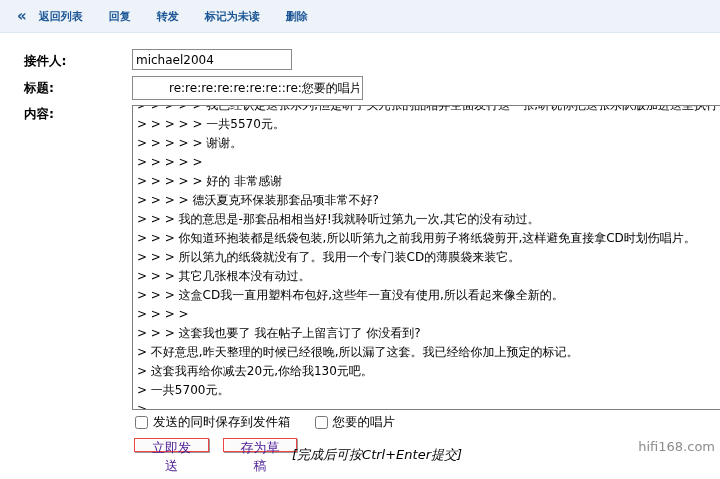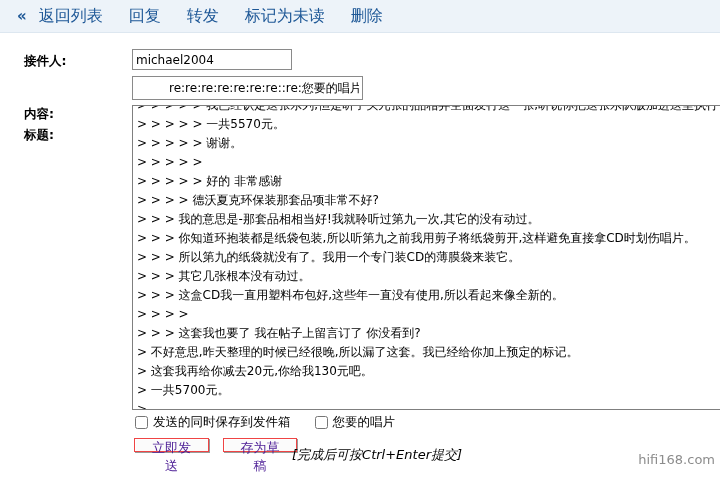--- a/index.html
+++ b/index.html
@@ -10,30 +10,30 @@
   .toolbar {
     position:absolute; left:0; top:0; width:720px; height:33px;
     background:#edf3f9; border-bottom:1px solid #dde7f0;
     display:flex; align-items:center; padding-left:17px;
   }
   .toolbar .back-arrow {
     color:#1d5796; font-size:15px; font-weight:bold; margin-right:12px;
     text-decoration:none; cursor:pointer;
   }
   .toolbar a.tb-link {
-    color:#1d5796; font-size:16px; font-weight:normal; text-decoration:none;
+    color:#1d5796; font-size:11px; font-weight:bold; text-decoration:none;
     margin-right:26px; cursor:pointer;
   }
 
   
   .f-label {
     position:absolute; left:24px; font-size:12.5px; font-weight:bold; color:#000;
   }
   .lbl-to   { top:53px; }
-  .lbl-subj { top:80px;margin-top:47px; }
+  .lbl-subj { top:80px; }
   .lbl-body { top:106px; }
 
   
   .txt-input {
     position:absolute; left:132px; height:21px;
     border:1px solid #8a8a8a; background:#fff; color:#000;
     font-size:12px; font-family:"DejaVu Sans","Liberation Sans",sans-serif;
     padding:2px 3px; outline:none;
   }
   .inp-to   { top:49px; width:160px; }
@@ -64,21 +64,21 @@
     font-family:"DejaVu Sans","Liberation Sans",sans-serif;
   }
   .btn-send  { left:134px; width:75px; }
   .btn-draft { left:223px; width:74px; }
 
   .submit-hint {
     position:absolute; left:292px; top:446px; font-size:13px; color:#000;font-style:italic;
   }
 
   .site-footer {
-    position:absolute; right:5px; top:452px; font-size:13px; color:#8c8c8c;
+    position:absolute; right:5px; top:439px; font-size:13px; color:#8c8c8c;
   }
 </style>
 </head>
 <body>
 
 <div class="toolbar">
   <a class="back-arrow">«</a>
   <a class="tb-link">返回列表</a>
   <a class="tb-link">回复</a>
   <a class="tb-link">转发</a>

